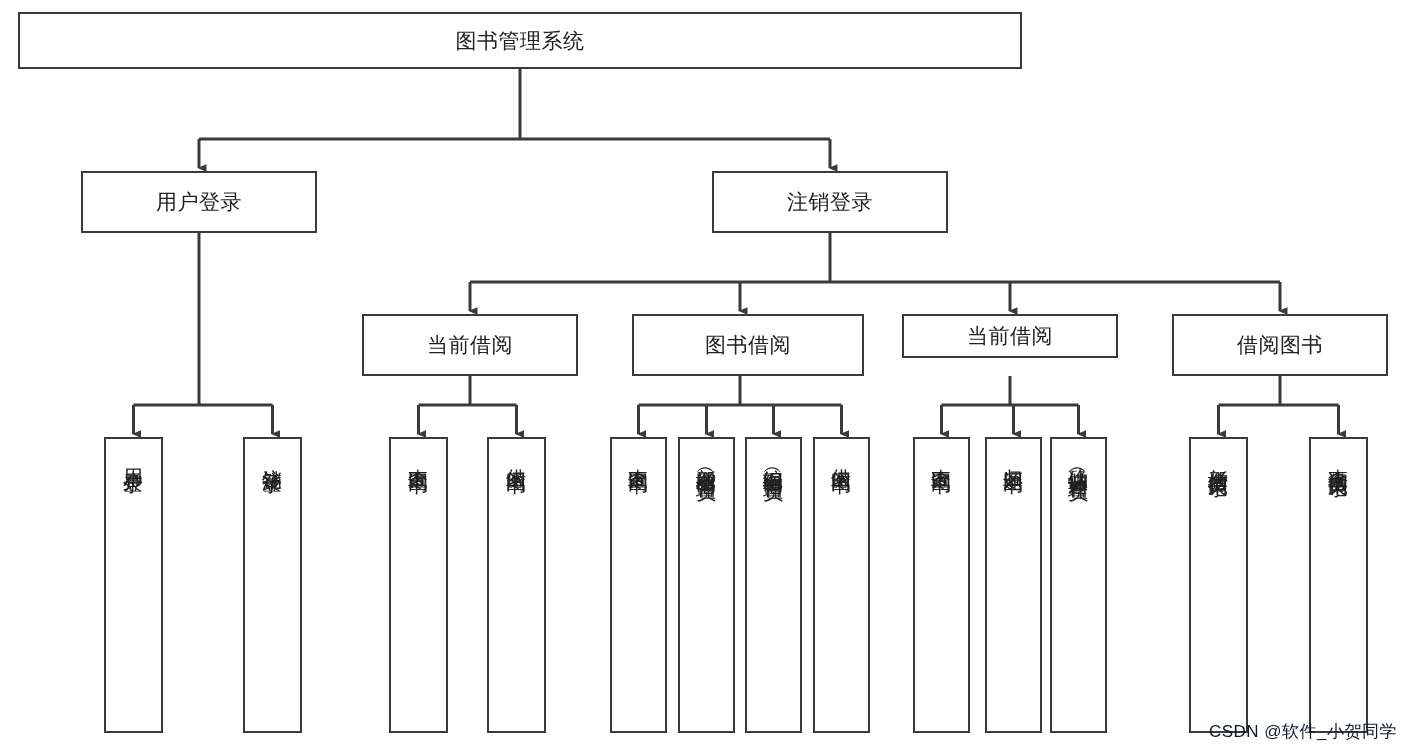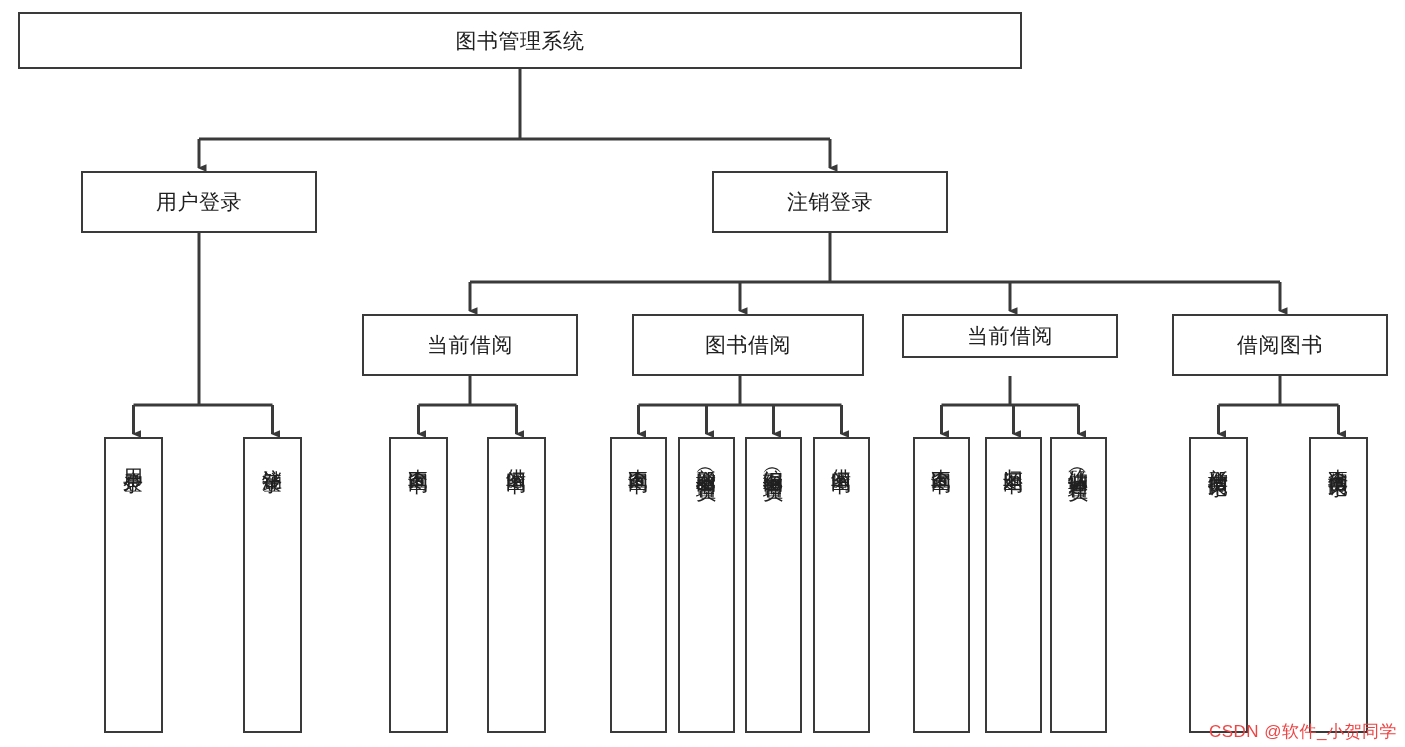--- a/index.html
+++ b/index.html
@@ -55,21 +55,21 @@
     text-orientation: upright;
     font-size: 20px;
     letter-spacing: 2px;
     line-height: 1.0;
   }
   .watermark {
     position: absolute;
     right: 8px;
     bottom: 4px;
     font-size: 17px;
-    color: #ef4444;
+    color: #0f172a;
     letter-spacing: 0.5px;
     z-index: 9;
     white-space: nowrap;
   }
 </style>
 </head>
 <body>
 
 <div id="canvas">
 

